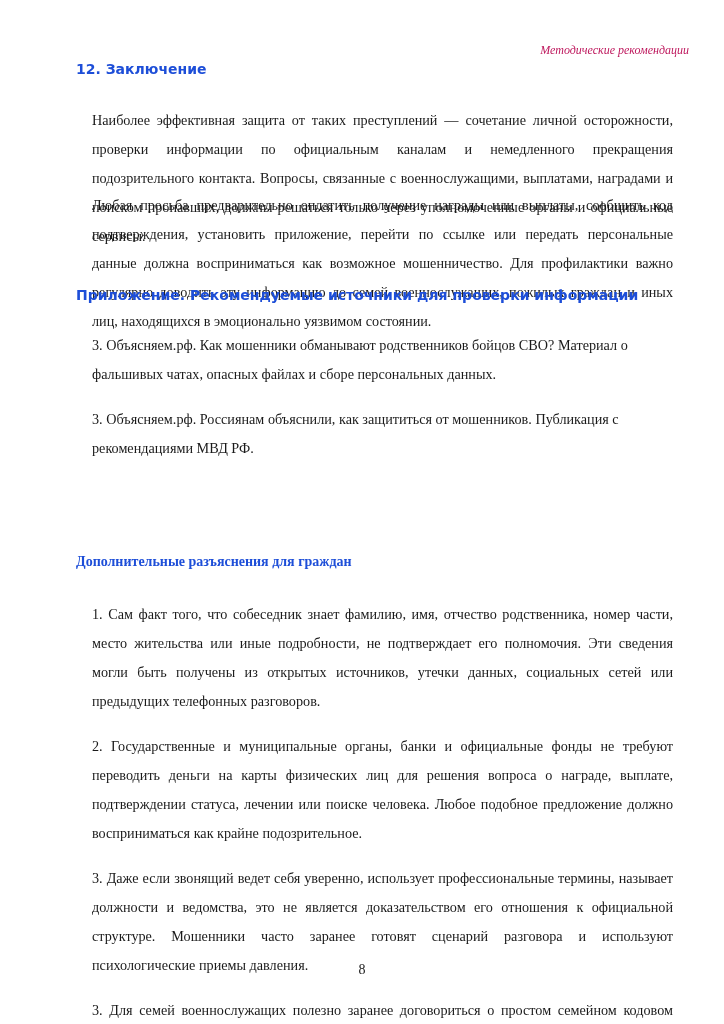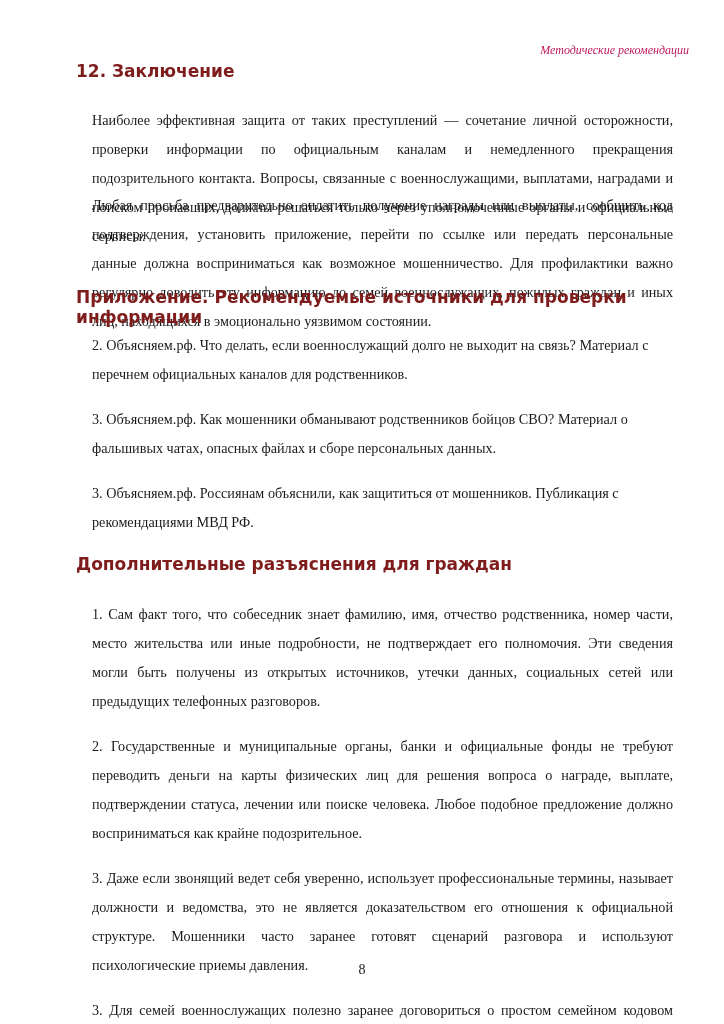--- a/index.html
+++ b/index.html
@@ -26,40 +26,40 @@
       right: 35px;
       top: 43px;
       font-family: "Liberation Serif", serif;
       font-style: italic;
       font-size: 12px;
       color: #be185d;
     }
     h2 {
       font-family: "DejaVu Sans", sans-serif;
       font-weight: bold;
-      color: #7f1d1d;
+      color: #1d4ed8;
       margin: 0;
-      font-size: 17px;
+      font-size: 14px;
       letter-spacing: 0px;
     }
     p {
       margin: 16px;
       font-size: 14.2px;
       line-height: 29px;
     }
     .justify {
       text-align: justify;
     }
     .h-conclusion { position: absolute; top: 61px; }
     .p1 { position: absolute; top: 90px; }
     .p2 { position: absolute; top: 175px; }
     .h-appendix { position: absolute; top: 287px; }
     .sources { position: absolute; top: 315px; }
     .sources p { margin-bottom: 4.5px; text-align: left; }
-    .h-extra { position: absolute; top: 554px; }
+    .h-extra { position: absolute; top: 554px; font-family: Liberation Serif, serif; }
     .extra { position: absolute; top: 584px; }
     .extra p { margin-bottom: 5px; }
     .page-number {
       position: absolute;
       top: 962px;
       left: 0;
       width: 724px;
       text-align: center;
       font-size: 14px;
       font-family: "Liberation Serif", serif;
@@ -74,21 +74,20 @@
 <div class="page">
 
   <h2 class="h-conclusion">12. Заключение</h2>
 
   <p class="p1 justify">Наиболее эффективная защита от таких преступлений — сочетание личной осторожности, проверки информации по официальным каналам и немедленного прекращения подозрительного контакта. Вопросы, связанные с военнослужащими, выплатами, наградами и поиском пропавших, должны решаться только через уполномоченные органы и официальные сервисы.</p>
   <p class="p2 justify">Любая просьба предварительно оплатить получение награды или выплаты, сообщить код подтверждения, установить приложение, перейти по ссылке или передать персональные данные должна восприниматься как возможное мошенничество. Для профилактики важно регулярно доводить эту информацию до семей военнослужащих, пожилых граждан и иных лиц, находящихся в эмоционально уязвимом состоянии.</p>
 
   <h2 class="h-appendix">Приложение. Рекомендуемые источники для проверки информации</h2>
 
   <div class="sources">
-    <p>2. Объясняем.рф. Что делать, если военнослужащий долго не выходит на связь? Материал с перечнем официальных каналов для родственников.</p>
     <p>3. Объясняем.рф. Как мошенники обманывают родственников бойцов СВО? Материал о фальшивых чатах, опасных файлах и сборе персональных данных.</p>
     <p>3. Объясняем.рф. Россиянам объяснили, как защититься от мошенников. Публикация с рекомендациями МВД РФ.</p>
   </div>
 
   <h2 class="h-extra">Дополнительные разъяснения для граждан</h2>
 
   <div class="extra">
     <p class="justify">1. Сам факт того, что собеседник знает фамилию, имя, отчество родственника, номер части, место жительства или иные подробности, не подтверждает его полномочия. Эти сведения могли быть получены из открытых источников, утечки данных, социальных сетей или предыдущих телефонных разговоров.</p>
     <p class="justify">2. Государственные и муниципальные органы, банки и официальные фонды не требуют переводить деньги на карты физических лиц для решения вопроса о награде, выплате, подтверждении статуса, лечении или поиске человека. Любое подобное предложение должно восприниматься как крайне подозрительное.</p>
     <p class="justify">3. Даже если звонящий ведет себя уверенно, использует профессиональные термины, называет должности и ведомства, это не является доказательством его отношения к официальной структуре. Мошенники часто заранее готовят сценарий разговора и используют психологические приемы давления.</p>

